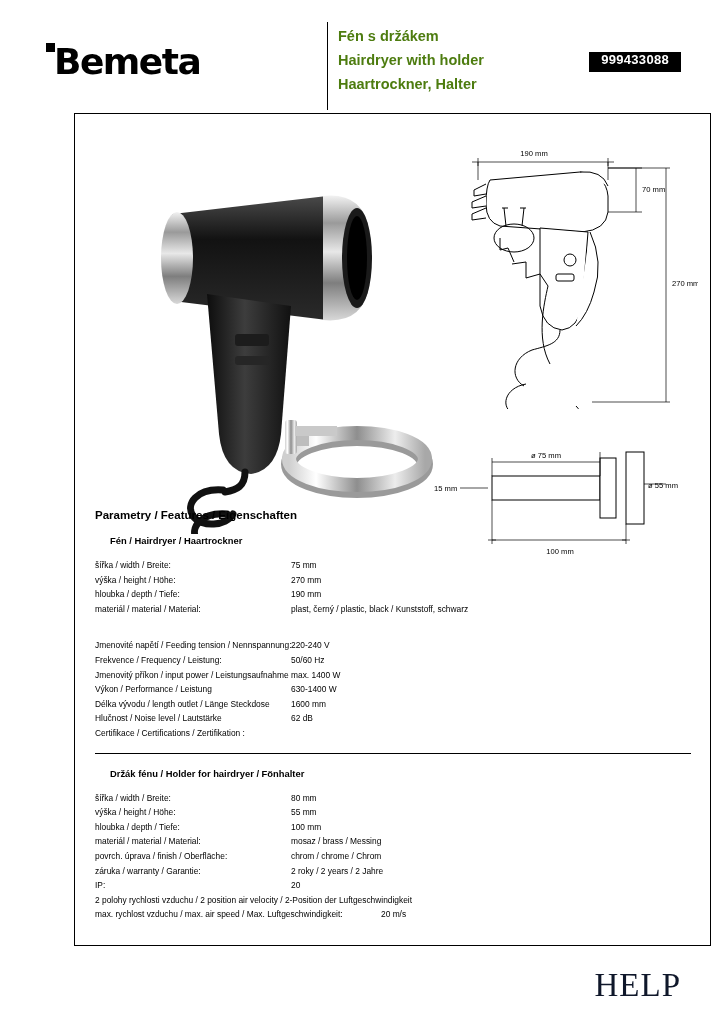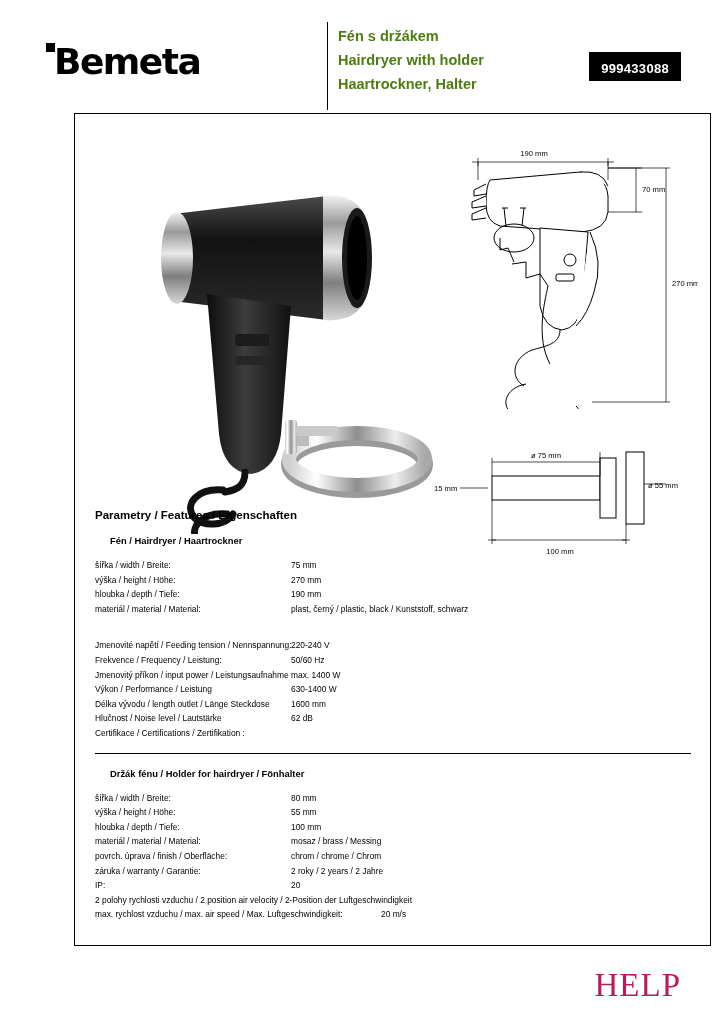--- a/index.html
+++ b/index.html
@@ -52,21 +52,21 @@
     color: #4d7c0f;
   }
   .code-badge {
     position: absolute;
     right: 0; top: 30px;
     background: #000;
     color: #fff;
     font-weight: bold;
     font-size: 13px;
     letter-spacing: 0.3px;
-    padding: 9px 12px 5px 12px;
+    padding: 0 12px 5px 12px;
     text-align: left;
   }
 
   
   .content-box {
     position: absolute;
     left: 44px; top: 113px;
     width: 637px; height: 833px;
     border: 1px solid #000;
     background: #fff;
@@ -127,21 +127,21 @@
   }
   .gap { height: 10px; }
 
   
   .help {
     position: absolute;
     right: 44px; bottom: 20px;
     font-family: "Liberation Serif", serif;
     font-size: 33px;
     letter-spacing: 1px;
-    color: #be185d;
+    color: #0f172a;
   }
 </style>
 </head>
 <body>
 
 <div class="page">
 
   <div class="header">
 
     <div class="logo">

